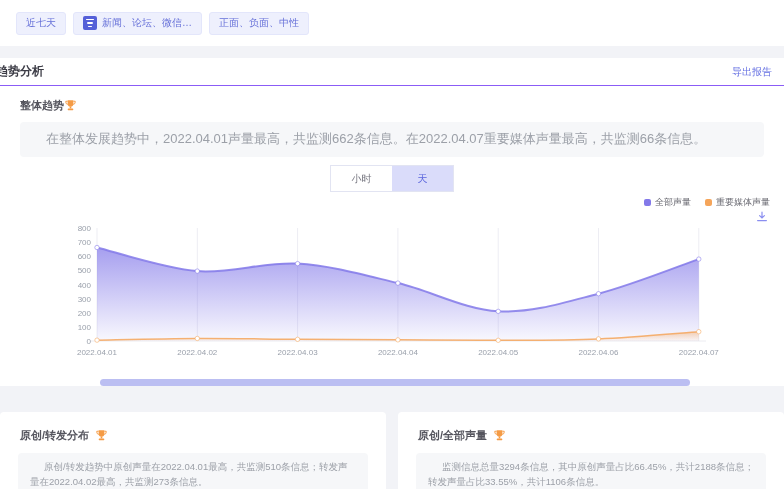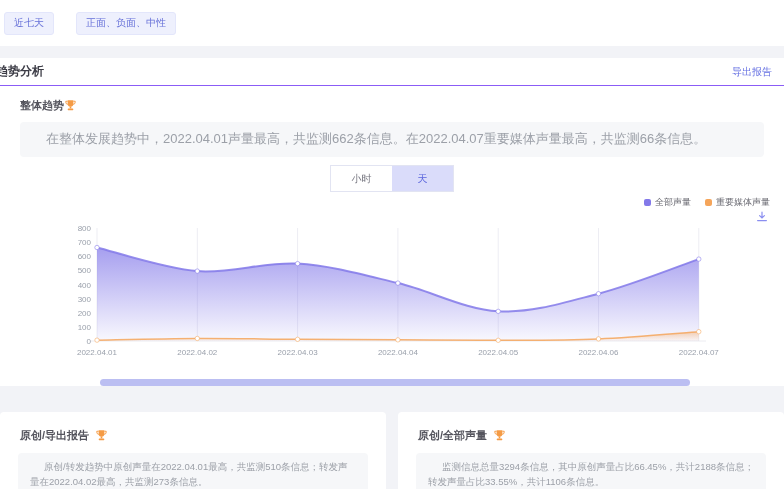--- a/index.html
+++ b/index.html
@@ -1,21 +1,21 @@
 <!DOCTYPE html>
 <html><head>
 <meta charset="utf-8">
 <style>
   * { margin:0; padding:0; box-sizing:border-box; }
   html,body { width:784px; height:489px; overflow:hidden;
     font-family:"Liberation Sans", sans-serif; background:#f2f3f7; }
 
   
   .topbar { height:46px; background:#fff; display:flex; align-items:center;
-    padding-left:4px; gap:22px; }
+    padding-left:16px; gap:7px; }
   .chip { display:flex; align-items:center; height:23px; padding:0 9px;
     background:#eef0fd; border:1px solid #e3e6fb; border-radius:3px;
     font-size:10px; color:#6670d8; cursor:pointer; white-space:nowrap; }
   .chip .chip-icon { width:14px; height:14px; border-radius:2px; background:#5560d8;
     margin-right:5px; display:flex; flex-direction:column; justify-content:center;
     align-items:center; gap:2px; }
   .chip .chip-icon i { display:block; height:1.5px; background:#fff; border-radius:1px; }
   .chip .chip-icon i:nth-child(1){width:8px;} .chip .chip-icon i:nth-child(2){width:6px;}
   .chip .chip-icon i:nth-child(3){width:4px;}
 
@@ -60,20 +60,28 @@
   .card-summary { margin:10px 18px 0 18px; background:#f6f7f9; border-radius:4px;
     padding:7px 12px; font-size:9.5px; color:#9ca0a8; line-height:1.55;
     text-indent:14px; }
 </style>
 </head>
 <body>
 
 <div class="topbar">
   <div class="chip">
     <span>近七天</span>
+  </div>
+  <div class="chip">
+    <span class="chip-icon">
+        <i></i>
+        <i></i>
+        <i></i>
+      </span>
+    <span>新闻、论坛、微信…</span>
   </div>
   <div class="chip">
     <span>正面、负面、中性</span>
   </div>
 </div>
 
 <div class="panel">
   <div class="panel-header">
     <span class="panel-title">趋势分析</span>
     <span class="export-link">导出报告</span>
@@ -166,21 +174,21 @@
         <circle cx="698.8" cy="123.6775" r="2.2" fill="#fff" stroke="#f5a55a" stroke-width="1" stroke-opacity="0.55"></circle>
       </svg>
 
     <div class="datazoom-track"></div>
   </div>
 </div>
 
 <div class="cards-row">
   <div class="card">
     <div class="card-title-row">
-      <span class="card-title">原创/导出报告</span>
+      <span class="card-title">原创/转发分布</span>
       <svg width="13" height="13" viewBox="0 0 16 16">
         <path fill="#f59b45" d="M4.5 1.5h7v4.2a3.5 3.5 0 0 1-7 0z"></path>
         <path fill="none" stroke="#f59b45" stroke-width="1.2" d="M4.5 2.8H2.2v1a2.8 2.8 0 0 0 2.6 2.8M11.5 2.8h2.3v1a2.8 2.8 0 0 1-2.6 2.8"></path>
         <rect x="7" y="9" width="2" height="2.6" fill="#f59b45"></rect>
         <rect x="4.6" y="11.6" width="6.8" height="2.2" rx="0.6" fill="#f59b45"></rect>
       </svg>
     </div>
     <div class="card-summary">原创/转发趋势中原创声量在2022.04.01最高，共监测510条信息；转发声量在2022.04.02最高，共监测273条信息。</div>
   </div>
 

